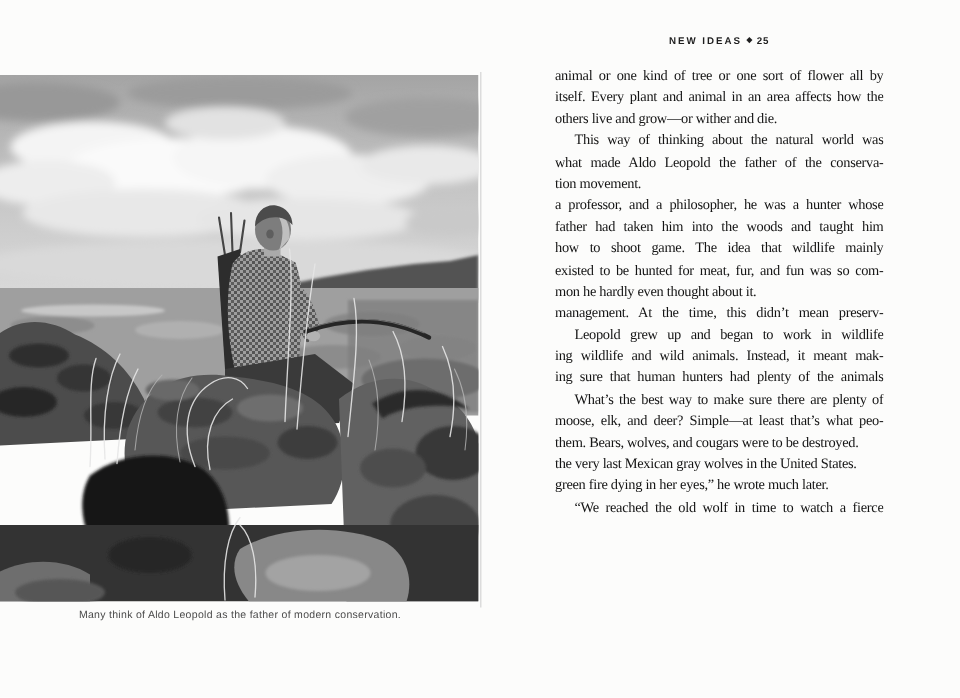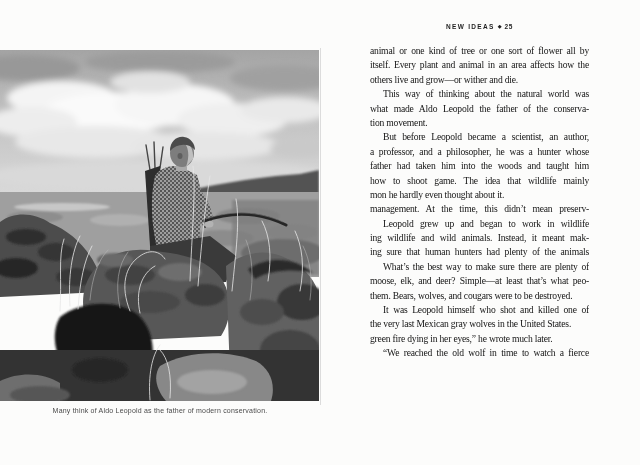--- a/index.html
+++ b/index.html
@@ -203,31 +203,30 @@
 
   <div class="caption">Many think of Aldo Leopold as the father of modern conservation.</div>
 
   <div class="text-col">
     <div class="bl">animal or one kind of tree or one sort of flower all by</div>
     <div class="bl">itself. Every plant and animal in an area affects how the</div>
     <div class="bl end">others live and grow—or wither and die.</div>
     <div class="bl indent">This way of thinking about the natural world was</div>
     <div class="bl">what made Aldo Leopold the father of the conserva-</div>
     <div class="bl end">tion movement.</div>
-    <div class="bl indent">But before Leopold became a scientist, an author,</div>
     <div class="bl">a professor, and a philosopher, he was a hunter whose</div>
     <div class="bl">father had taken him into the woods and taught him</div>
     <div class="bl">how to shoot game. The idea that wildlife mainly</div>
+    <div class="bl">existed to be hunted for meat, fur, and fun was so com-</div>
     <div class="bl end">mon he hardly even thought about it.</div>
     <div class="bl">management. At the time, this didn’t mean preserv-</div>
     <div class="bl indent">Leopold grew up and began to work in wildlife</div>
     <div class="bl">ing wildlife and wild animals. Instead, it meant mak-</div>
     <div class="bl">ing sure that human hunters had plenty of the animals</div>
     <div class="bl indent">What’s the best way to make sure there are plenty of</div>
     <div class="bl">moose, elk, and deer? Simple—at least that’s what peo-</div>
     <div class="bl end">them. Bears, wolves, and cougars were to be destroyed.</div>
-    <div class="bl indent">It was Leopold himself who shot and killed one of</div>
     <div class="bl end">the very last Mexican gray wolves in the United States.</div>
     <div class="bl end">green fire dying in her eyes,” he wrote much later.</div>
     <div class="bl indent">“We reached the old wolf in time to watch a fierce</div>
   </div>
 
 </div>
 
 </body></html>

